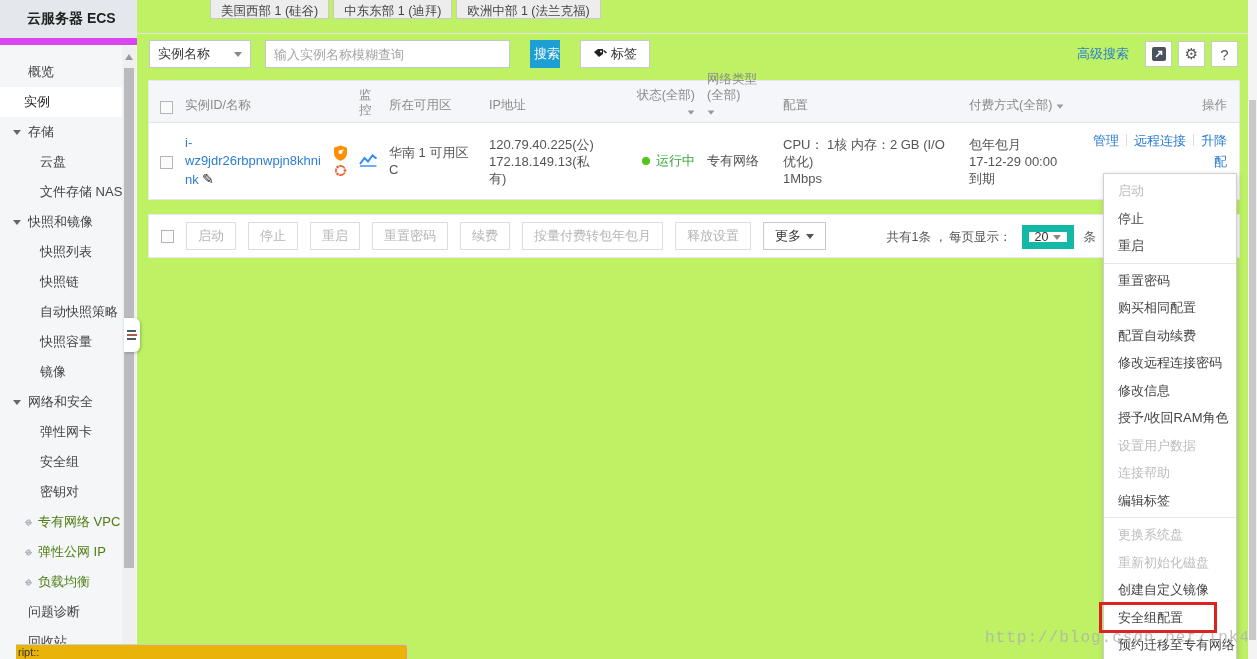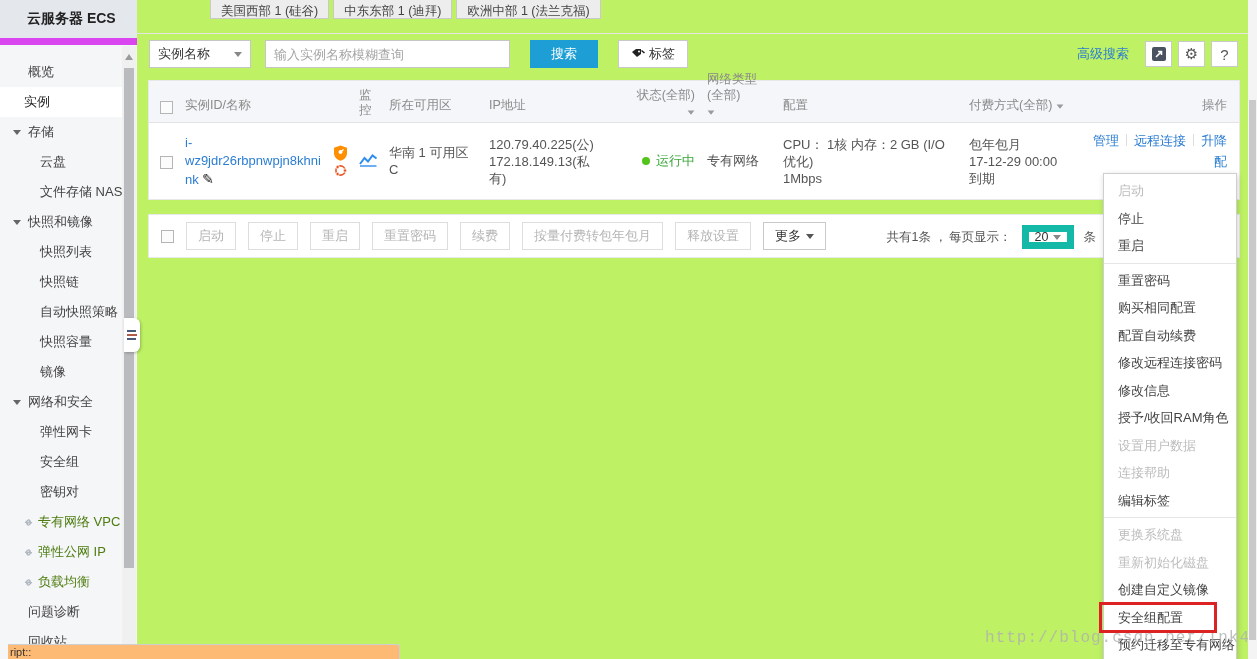--- a/index.html
+++ b/index.html
@@ -48,22 +48,22 @@
   .sel-box { width:102px; height:28px; border:1px solid #c6c6c6; background:#fff; display:flex;
     align-items:center; padding:0 8px; color:#333; cursor:pointer; position:relative; }
   .sel-box .caret { position:absolute; right:8px; }
   .caret { width:0;height:0;border-left:4px solid transparent;border-right:4px solid transparent;
     border-top:5px solid #555; display:inline-block; }
   .caret.gray { border-top-color:#888; }
   .caret.blue { border-top-color:#1d9fd6; }
   .search-input { width:245px; height:28px; border:1px solid #c6c6c6; margin-left:6px; padding:0 8px;
     font-size:13px; color:#333; font-family:inherit; }
   .search-input::placeholder { color:#a5a5a5; }
-  .btn-search { width:68px; height:28px; background:#1d9fd6; color:#fff; border:none; margin-left:12px;
-    font-size:13px; cursor:pointer; font-family:inherit; }
+  .btn-search { width:30px; height:28px; background:#1d9fd6; color:#fff; border:none; margin-left:12px;
+    font-size:13px; cursor:pointer; font-family:inherit;text-align:right; }
   .btn-tag { height:28px; padding:0 12px; background:#fff; border:1px solid #c9c9c9; margin-left:12px;
     font-size:13px; color:#333; cursor:pointer; display:flex; align-items:center; gap:3px; font-family:inherit; }
   .right-tools { position:absolute; right:10px; top:41px; display:flex; align-items:center; gap:6px; }
   .adv-link { color:#2b7dd2; margin-right:10px; cursor:pointer; }
   .icon-btn { width:27px; height:26px; border:1px solid #c9c9c9; background:#fff; display:flex;
     align-items:center; justify-content:center; cursor:pointer; color:#555; font-size:15px; }
 
   
   .tablebox { position:absolute; left:11px; top:80px; width:1092px; border:1px solid #e8e8e8; }
   .thead { display:flex; background:#f4f6f9; height:42px; align-items:flex-end;
@@ -116,21 +116,21 @@
   .menu-item { height:27.5px; line-height:27.5px; padding-left:14px; color:#444; font-size:13px;
     cursor:pointer; white-space:nowrap; }
   .menu-item.disabled { color:#bdbdbd; cursor:default; }
   .menu-divider { border-top:1px solid #e6e6e6; margin:3px 0; }
   .red-box { left:1099px; top:602px; width:118px; height:31px; border:3px solid #dd2222; z-index:45; }
 
   
   .watermark { left:985px; top:629px; z-index:40; color:rgba(175,175,175,.8);
     font-family:"Liberation Mono","DejaVu Sans Mono",monospace; font-size:16px; letter-spacing:1px;
     white-space:nowrap; pointer-events:none; }
-  .statusbar { left:8px; top:644px; width:392px; height:15px; background:#fdba74;
+  .statusbar { left:16px; top:644px; width:392px; height:15px; background:#eab308;
     border:1px solid #cfcfcf; border-left:none; border-bottom:none; border-radius:0 3px 0 0;
     font-size:11px; color:#333; padding:1px 0 0 2px; z-index:50; }
   .browser-scroll { right:0; top:0; width:9px; height:659px; background:#f4f4f4; z-index:60; }
   .browser-thumb { position:absolute; top:100px; left:1px; width:7px; height:540px; background:#c9c9c9; }
 </style>
 </head>
 <body>
 
 <div class="abs topline"></div>
 

